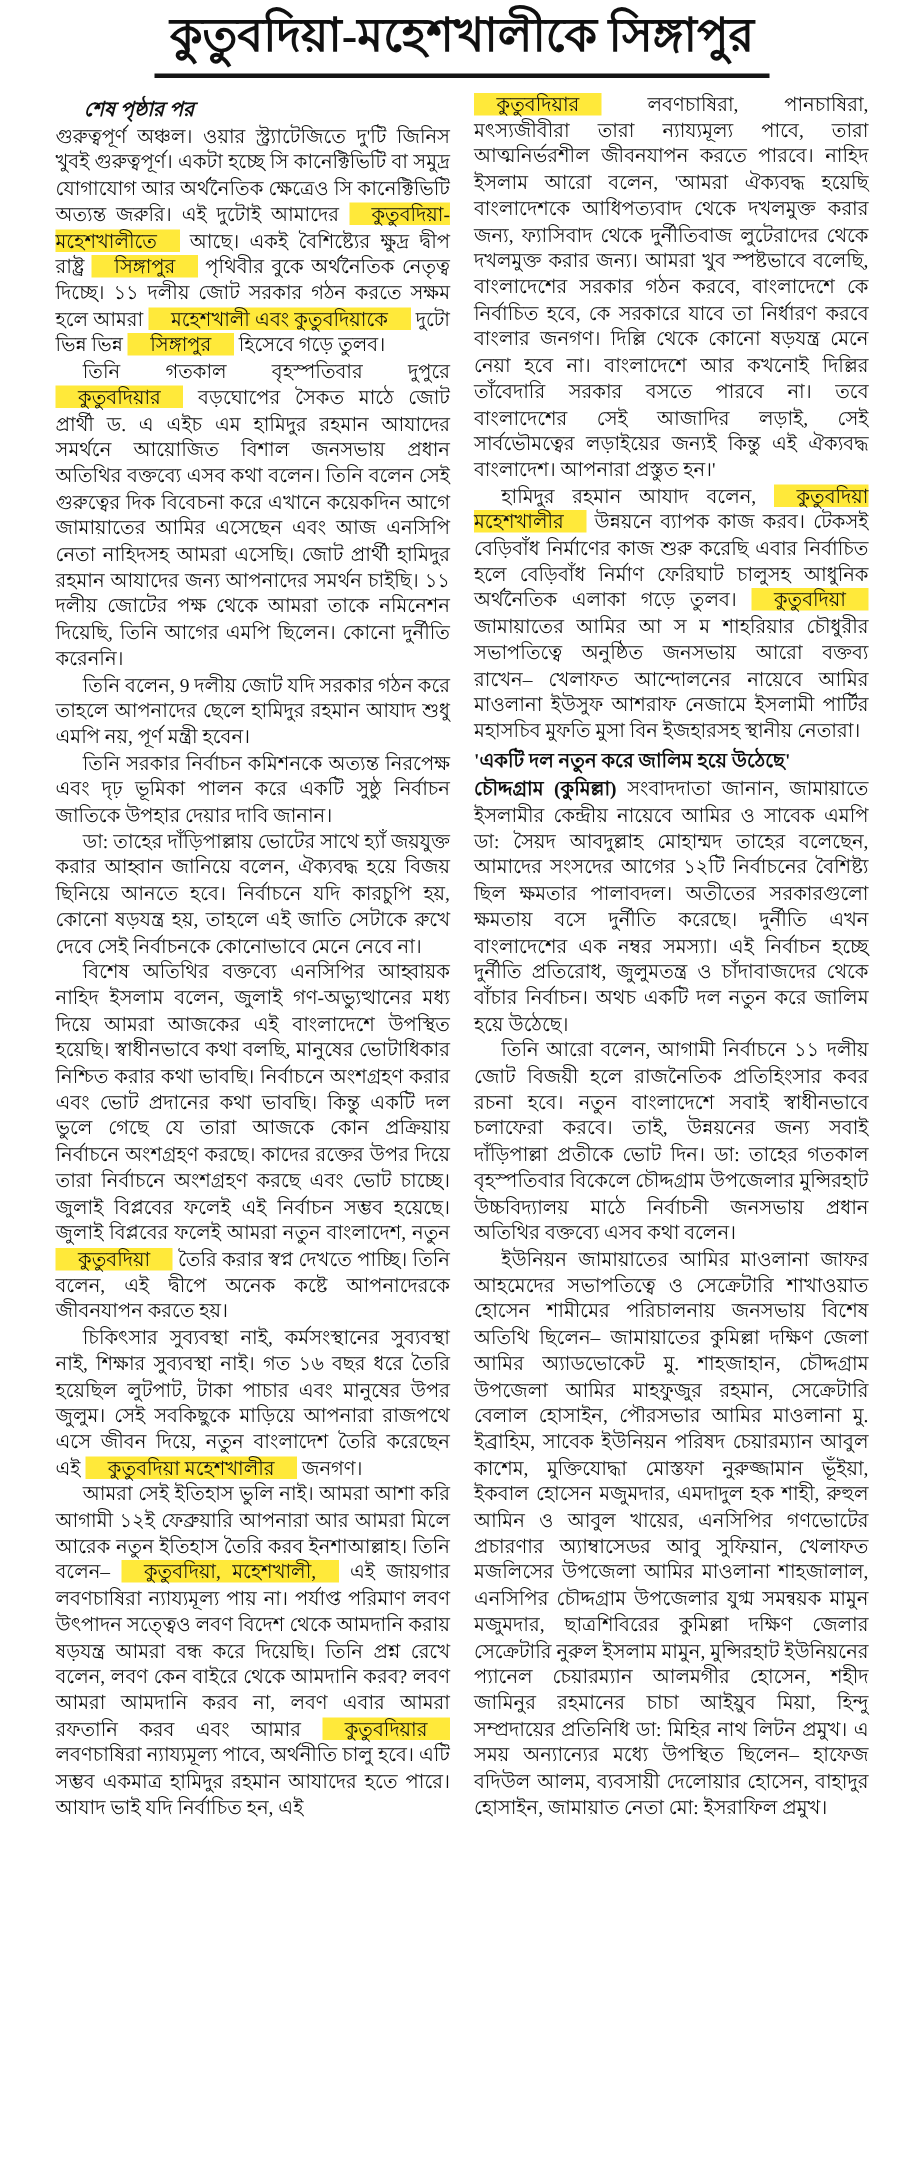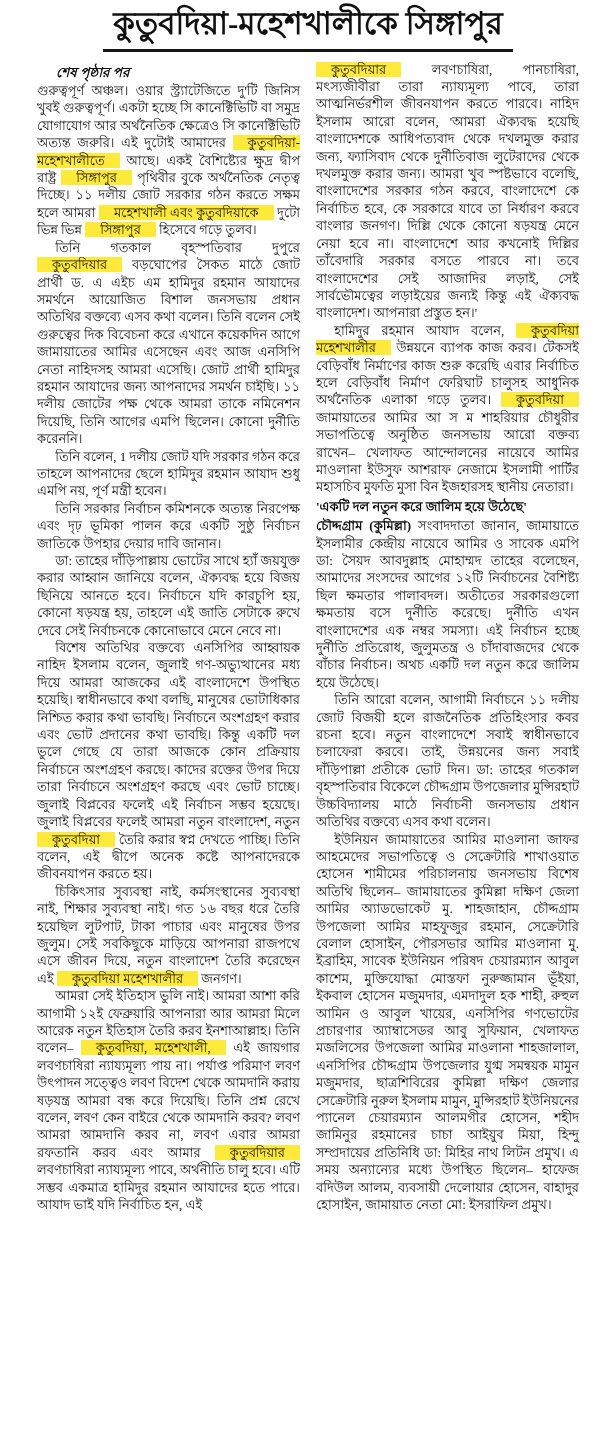--- a/index.html
+++ b/index.html
@@ -33,21 +33,21 @@
 
 <div class="page">
   <header class="headline-block">
     <h1>কুতুবদিয়া-মহেশখালীকে সিঙ্গাপুর</h1>
   </header>
   <div class="columns">
     <div class="col">
       <p class="kicker">শেষ পৃষ্ঠার পর</p>
     <p class="no-indent">গুরুত্বপূর্ণ অঞ্চল। ওয়ার স্ট্র্যাটেজিতে দু'টি জিনিস খুবই গুরুত্বপূর্ণ। একটা হচ্ছে সি কানেক্টিভিটি বা সমুদ্র যোগাযোগ আর অর্থনৈতিক ক্ষেত্রেও সি কানেক্টিভিটি অত্যন্ত জরুরি। এই দুটোই আমাদের <mark>কুতুবদিয়া-মহেশখালীতে</mark> আছে। একই বৈশিষ্ট্যের ক্ষুদ্র দ্বীপ রাষ্ট্র <mark>সিঙ্গাপুর</mark> পৃথিবীর বুকে অর্থনৈতিক নেতৃত্ব দিচ্ছে। ১১ দলীয় জোট সরকার গঠন করতে সক্ষম হলে আমরা <mark>মহেশখালী এবং কুতুবদিয়াকে</mark> দুটো ভিন্ন ভিন্ন <mark>সিঙ্গাপুর</mark> হিসেবে গড়ে তুলব।</p>
         <p>তিনি গতকাল বৃহস্পতিবার দুপুরে <mark>কুতুবদিয়ার</mark> বড়ঘোপের সৈকত মাঠে জোট প্রার্থী ড. এ এইচ এম হামিদুর রহমান আযাদের সমর্থনে আয়োজিত বিশাল জনসভায় প্রধান অতিথির বক্তব্যে এসব কথা বলেন। তিনি বলেন সেই গুরুত্বের দিক বিবেচনা করে এখানে কয়েকদিন আগে জামায়াতের আমির এসেছেন এবং আজ এনসিপি নেতা নাহিদসহ আমরা এসেছি। জোট প্রার্থী হামিদুর রহমান আযাদের জন্য আপনাদের সমর্থন চাইছি। ১১ দলীয় জোটের পক্ষ থেকে আমরা তাকে নমিনেশন দিয়েছি, তিনি আগের এমপি ছিলেন। কোনো দুর্নীতি করেননি।</p>
-        <p>তিনি বলেন, 1 দলীয় জোট যদি সরকার গঠন করে তাহলে আপনাদের ছেলে হামিদুর রহমান আযাদ শুধু এমপি নয়, পূর্ণ মন্ত্রী হবেন।</p>
+        <p>তিনি বলেন, 9 দলীয় জোট যদি সরকার গঠন করে তাহলে আপনাদের ছেলে হামিদুর রহমান আযাদ শুধু এমপি নয়, পূর্ণ মন্ত্রী হবেন।</p>
         <p>তিনি সরকার নির্বাচন কমিশনকে অত্যন্ত নিরপেক্ষ এবং দৃঢ় ভূমিকা পালন করে একটি সুষ্ঠু নির্বাচন জাতিকে উপহার দেয়ার দাবি জানান।</p>
         <p>ডা: তাহের দাঁড়িপাল্লায় ভোটের সাথে হ্যাঁ জয়যুক্ত করার আহ্বান জানিয়ে বলেন, ঐক্যবদ্ধ হয়ে বিজয় ছিনিয়ে আনতে হবে। নির্বাচনে যদি কারচুপি হয়, কোনো ষড়যন্ত্র হয়, তাহলে এই জাতি সেটাকে রুখে দেবে সেই নির্বাচনকে কোনোভাবে মেনে নেবে না।</p>
         <p>বিশেষ অতিথির বক্তব্যে এনসিপির আহ্বায়ক নাহিদ ইসলাম বলেন, জুলাই গণ-অভ্যুত্থানের মধ্য দিয়ে আমরা আজকের এই বাংলাদেশে উপস্থিত হয়েছি। স্বাধীনভাবে কথা বলছি, মানুষের ভোটাধিকার নিশ্চিত করার কথা ভাবছি। নির্বাচনে অংশগ্রহণ করার এবং ভোট প্রদানের কথা ভাবছি। কিন্তু একটি দল ভুলে গেছে যে তারা আজকে কোন প্রক্রিয়ায় নির্বাচনে অংশগ্রহণ করছে। কাদের রক্তের উপর দিয়ে তারা নির্বাচনে অংশগ্রহণ করছে এবং ভোট চাচ্ছে। জুলাই বিপ্লবের ফলেই এই নির্বাচন সম্ভব হয়েছে। জুলাই বিপ্লবের ফলেই আমরা নতুন বাংলাদেশ, নতুন <mark>কুতুবদিয়া</mark> তৈরি করার স্বপ্ন দেখতে পাচ্ছি। তিনি বলেন, এই দ্বীপে অনেক কষ্টে আপনাদেরকে জীবনযাপন করতে হয়।</p>
         <p>চিকিৎসার সুব্যবস্থা নাই, কর্মসংস্থানের সুব্যবস্থা নাই, শিক্ষার সুব্যবস্থা নাই। গত ১৬ বছর ধরে তৈরি হয়েছিল লুটপাট, টাকা পাচার এবং মানুষের উপর জুলুম। সেই সবকিছুকে মাড়িয়ে আপনারা রাজপথে এসে জীবন দিয়ে, নতুন বাংলাদেশ তৈরি করেছেন এই <mark>কুতুবদিয়া মহেশখালীর</mark> জনগণ।</p>
         <p>আমরা সেই ইতিহাস ভুলি নাই। আমরা আশা করি আগামী ১২ই ফেব্রুয়ারি আপনারা আর আমরা মিলে আরেক নতুন ইতিহাস তৈরি করব ইনশাআল্লাহ। তিনি বলেন– <mark>কুতুবদিয়া, মহেশখালী,</mark> এই জায়গার লবণচাষিরা ন্যায্যমূল্য পায় না। পর্যাপ্ত পরিমাণ লবণ উৎপাদন সত্ত্বেও লবণ বিদেশ থেকে আমদানি করায় ষড়যন্ত্র আমরা বন্ধ করে দিয়েছি। তিনি প্রশ্ন রেখে বলেন, লবণ কেন বাইরে থেকে আমদানি করব? লবণ আমরা আমদানি করব না, লবণ এবার আমরা রফতানি করব এবং আমার <mark>কুতুবদিয়ার</mark> লবণচাষিরা ন্যায্যমূল্য পাবে, অর্থনীতি চালু হবে। এটি সম্ভব একমাত্র হামিদুর রহমান আযাদের হতে পারে। আযাদ ভাই যদি নির্বাচিত হন, এই</p>
       </div>
     <div class="col">
         <p class="no-indent"><mark>কুতুবদিয়ার</mark> লবণচাষিরা, পানচাষিরা, মৎস্যজীবীরা তারা ন্যায্যমূল্য পাবে, তারা আত্মনির্ভরশীল জীবনযাপন করতে পারবে। নাহিদ ইসলাম আরো বলেন, 'আমরা ঐক্যবদ্ধ হয়েছি বাংলাদেশকে আধিপত্যবাদ থেকে দখলমুক্ত করার জন্য, ফ্যাসিবাদ থেকে দুর্নীতিবাজ লুটেরাদের থেকে দখলমুক্ত করার জন্য। আমরা খুব স্পষ্টভাবে বলেছি, বাংলাদেশের সরকার গঠন করবে, বাংলাদেশে কে নির্বাচিত হবে, কে সরকারে যাবে তা নির্ধারণ করবে বাংলার জনগণ। দিল্লি থেকে কোনো ষড়যন্ত্র মেনে নেয়া হবে না। বাংলাদেশে আর কখনোই দিল্লির তাঁবেদারি সরকার বসতে পারবে না। তবে বাংলাদেশের সেই আজাদির লড়াই, সেই সার্বভৌমত্বের লড়াইয়ের জন্যই কিন্তু এই ঐক্যবদ্ধ বাংলাদেশ। আপনারা প্রস্তুত হন।'</p>
         <p>হামিদুর রহমান আযাদ বলেন, <mark>কুতুবদিয়া মহেশখালীর</mark> উন্নয়নে ব্যাপক কাজ করব। টেকসই বেড়িবাঁধ নির্মাণের কাজ শুরু করেছি এবার নির্বাচিত হলে বেড়িবাঁধ নির্মাণ ফেরিঘাট চালুসহ আধুনিক অর্থনৈতিক এলাকা গড়ে তুলব। <mark>কুতুবদিয়া</mark> জামায়াতের আমির আ স ম শাহরিয়ার চৌধুরীর সভাপতিত্বে অনুষ্ঠিত জনসভায় আরো বক্তব্য রাখেন– খেলাফত আন্দোলনের নায়েবে আমির মাওলানা ইউসুফ আশরাফ নেজামে ইসলামী পার্টির মহাসচিব মুফতি মুসা বিন ইজহারসহ স্থানীয় নেতারা।</p>
         <p class="subhead">'একটি দল নতুন করে জালিম হয়ে উঠেছে'</p>

